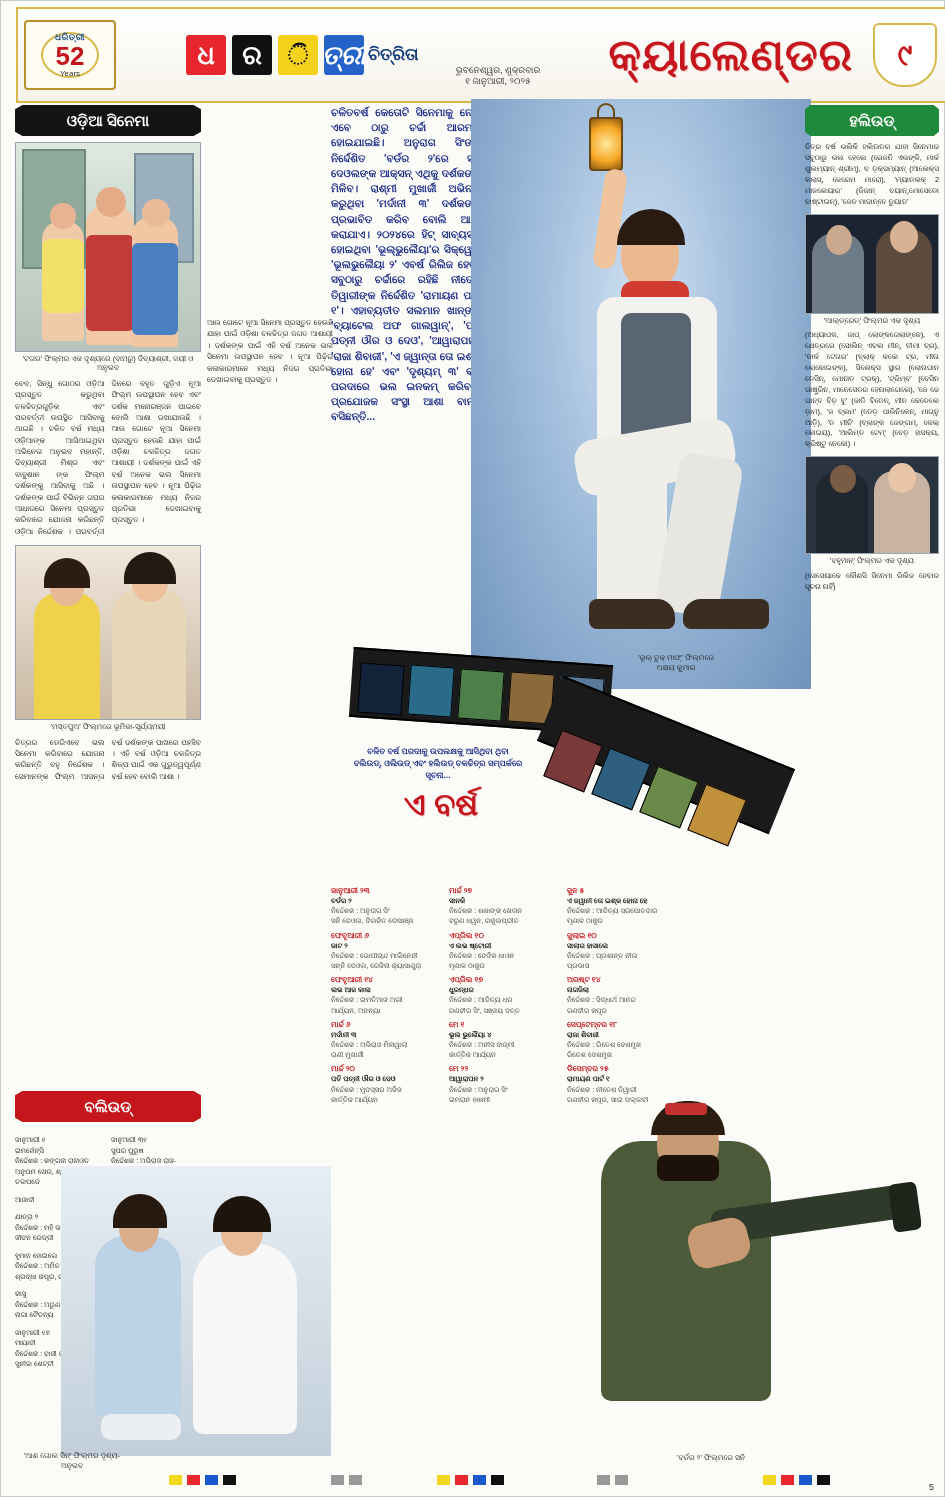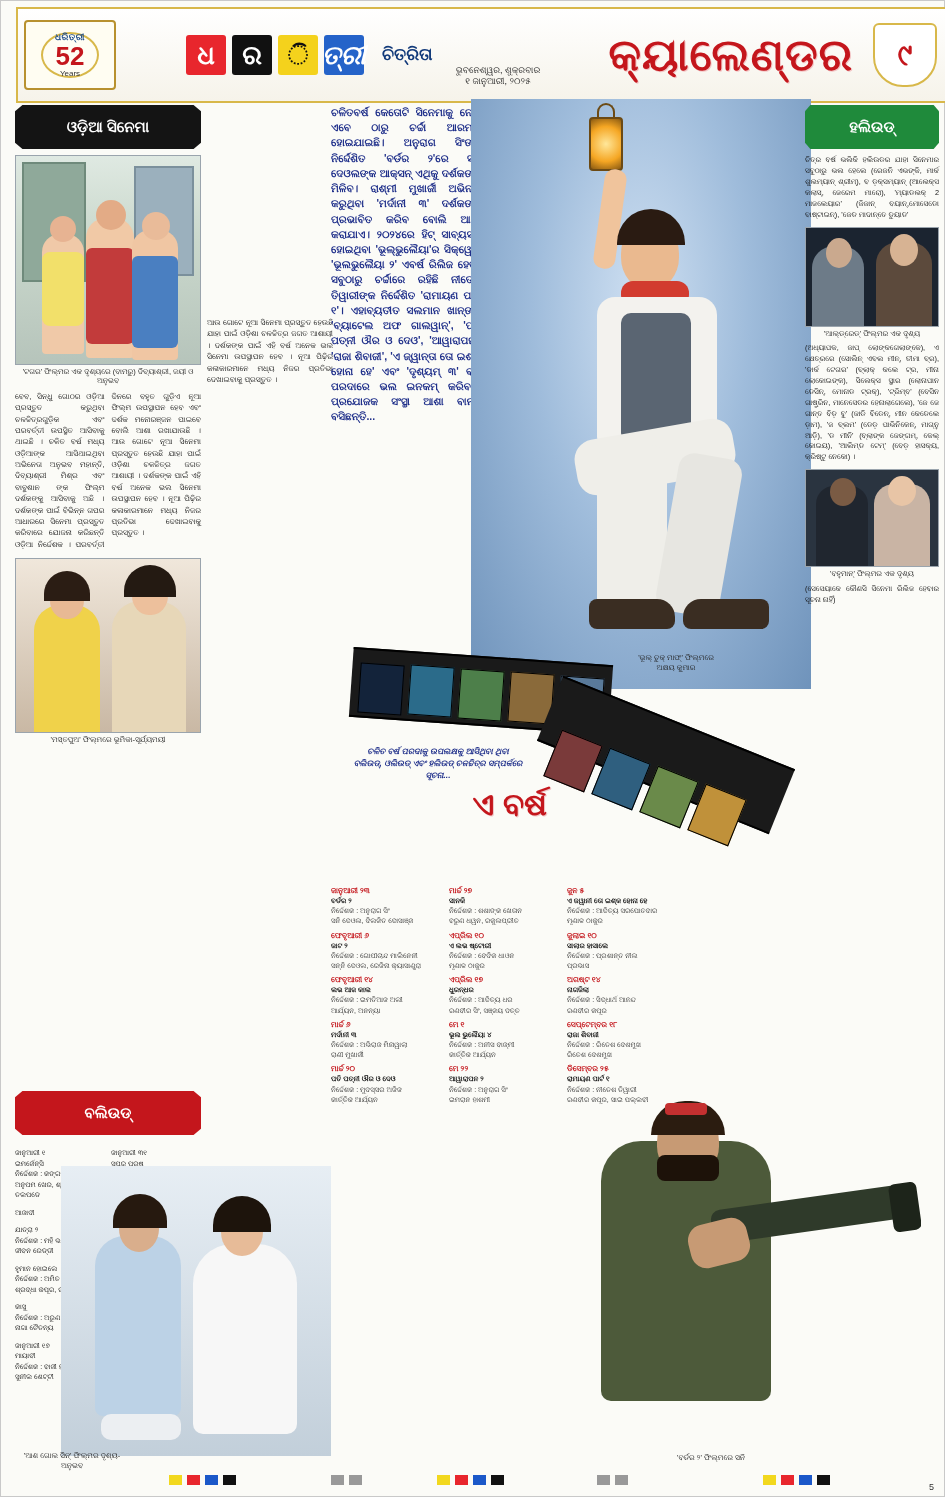--- a/index.html
+++ b/index.html
@@ -41,21 +41,21 @@
   .paper-name {
     margin-left:70px;
     display:flex; align-items:center; gap:6px;
   }
   .on-tile {
     width:40px;height:40px; display:flex;align-items:center;justify-content:center;
     font-size:26px; font-weight:bold; color:#111; border-radius:3px;
   }
   .t1{background:#e8262d;color:#fff;} .t2{background:#111;color:#fff;}
   .t3{background:#f4d21c;color:#111;} .t4{background:#2563c9;color:#fff;font-style:italic;}
-  .brand-sub { margin-left:18px; text-align:center; }
+  .brand-sub { margin-left:4px; text-align:center; }
   .brand-sub .bs1 { font-size:17px; font-weight:bold; color:#123a7a; }
   .dateline { position:absolute; left:405px; top:56px; font-size:9px; color:#222; text-align:center; width:150px;}
   .calendar-title {
     margin-left:auto; margin-right:20px;
     font-size:44px; font-weight:bold; color:#c4161c;
     letter-spacing:1px;
     text-shadow:1px 1px 0 #f3c6c6;
   }
   .page-badge {
     width:64px;height:64px;margin-right:10px;
@@ -66,21 +66,21 @@
   }
 
   
   .col-left { position:absolute; left:14px; top:104px; width:186px; }
   .col-mid  { position:absolute; left:206px; top:104px; width:126px; }
   .col-hero { position:absolute; left:330px; top:104px; width:470px; }
   .col-right{ position:absolute; left:804px; top:104px; width:134px; }
 
   
   .ribbon {
-    position:relative; height:44px;
+    position:relative; height:31px;
     background:#1b1b1b; color:#fff;
     display:flex;align-items:center;justify-content:center;
     font-size:15px;font-weight:bold;
     clip-path: polygon(0 14%, 4% 0, 96% 0, 100% 14%, 100% 86%, 96% 100%, 4% 100%, 0 86%);
   }
   .ribbon.odia { background:#141414; color:#ffffff; }
   .ribbon.green { background:#1f8a3b; color:#ffffff; }
   .ribbon.red { background:#c4161c; color:#ffffff; }
   .ribbon-wrap { margin-bottom:6px; }
 
@@ -108,25 +108,25 @@
 
   .filmstrip {
     position:absolute; left:20px; top:545px; width:450px; height:190px;
   }
   .strip-bar {
     position:absolute; background:#1a1a1a; border-top:2px solid #000; border-bottom:2px solid #000;
   }
   .cell { position:absolute; background:#9ab; border:1px solid #000; }
   .hero-sub {
     position:absolute; left:22px; top:640px; width:170px;
-    font-size:8.3px; line-height:1.45; color:#1f2f8a; font-weight:bold; text-align:center;font-style:italic;
+    font-size:8.3px; line-height:1.45; color:#1f2f8a; font-weight:bold; text-align:center;
   }
   .big-red {
-    position:absolute; left:16px; top:682px; width:200px;
-    font-size:31px; font-weight:bold; color:#c4161c; text-align:right; line-height:1.15;
+    position:absolute; left:10px; top:682px; width:200px;
+    font-size:31px; font-weight:bold; color:#c4161c; text-align:center; line-height:1.15;
     text-shadow: 1px 1px 0 #efc9c9;
   }
 
   
   .listing {
     position:absolute; font-size:7px; line-height:1.45; color:#111;
   }
   .listing .month { color:#c4161c; font-weight:bold; font-size:7.6px; margin-top:4px; }
   .listing .mv { font-weight:bold; color:#111; }
   .listing .dir { color:#333; }
@@ -218,20 +218,23 @@
       <div style="position:absolute;left:0;top:0;width:100%;height:100%;background:linear-gradient(180deg,#f0e7db,#c9b8a4)"></div>
       <div style="position:absolute;left:18px;top:46px;width:66px;height:130px;background:#f0d24a;border-radius:26px 26px 0 0"></div>
       <div style="position:absolute;left:34px;top:20px;width:34px;height:40px;background:#e8b994;border-radius:50% 50% 46% 46%"></div>
       <div style="position:absolute;left:28px;top:12px;width:46px;height:30px;background:#2b1d14;border-radius:24px 24px 0 0"></div>
       <div style="position:absolute;left:96px;top:42px;width:74px;height:134px;background:#e7d7b8;border-radius:28px 28px 0 0"></div>
       <div style="position:absolute;left:116px;top:14px;width:36px;height:42px;background:#edc09c;border-radius:50% 50% 46% 46%"></div>
       <div style="position:absolute;left:108px;top:6px;width:52px;height:32px;background:#241a12;border-radius:26px 26px 0 0"></div>
     </div>
     <div class="cap">'ମସ୍ତପୁଅ' ଫିଲ୍ମରେ ଭୂମିକା-ସୂର୍ଯ୍ୟମୟୀ</div>
 
+    <div class="body-text two">
+      <span>ଚିତ୍ରର ଡେରିଏବେ ଭଲ ସିନେମା କରିବାରେ ଯୋଜନା କରିଛନ୍ତି ବହୁ ନିର୍ଦ୍ଦେଶକ । ସେମାନଙ୍କ ଫିଲ୍ମ ଆସନ୍ତା ବର୍ଷ ଦର୍ଶକଙ୍କ ପାଖରେ ପହଞ୍ଚିବ । ଏହି ବର୍ଷ ଓଡ଼ିଆ ଚଳଚ୍ଚିତ୍ର ଶିଳ୍ପ ପାଇଁ ଏକ ଗୁରୁତ୍ୱପୂର୍ଣ୍ଣ ବର୍ଷ ହେବ ବୋଲି ଆଶା ।</span>
+    </div>
   </div>
 
   <div class="col-mid">
     <div class="body-text" style="margin-top:212px">
       <span>ଆଉ ଗୋଟେ ନୂଆ ସିନେମା ପ୍ରସ୍ତୁତ ହେଉଛି ଯାହା ପାଇଁ ଓଡ଼ିଶା ଚଳଚ୍ଚିତ୍ର ଜଗତ ଆଶାୟୀ । ଦର୍ଶକଙ୍କ ପାଇଁ ଏହି ବର୍ଷ ଅନେକ ଭଲ ସିନେମା ଉପସ୍ଥାପନ ହେବ । ନୂଆ ପିଢ଼ିର କଳାକାରମାନେ ମଧ୍ୟ ନିଜର ପ୍ରତିଭା ଦେଖାଇବାକୁ ପ୍ରସ୍ତୁତ ।</span>
     </div>
   </div>
 
   <div class="col-hero">
 

